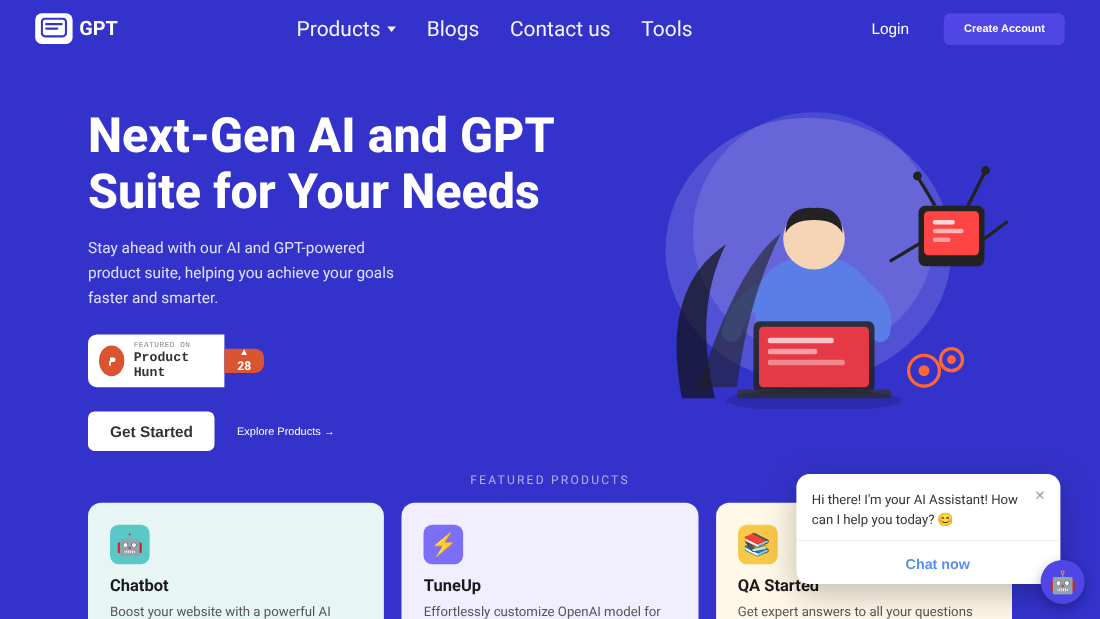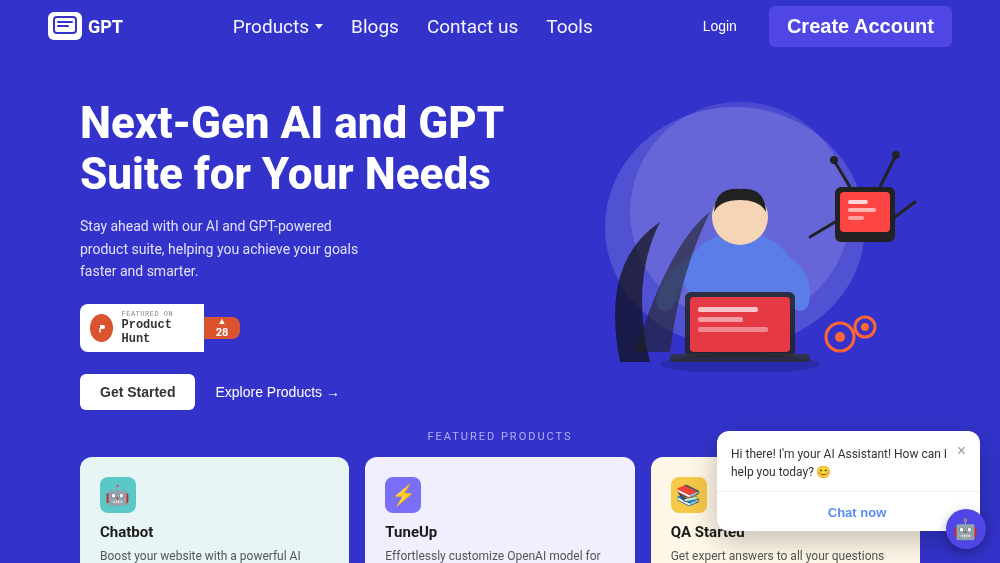--- a/index.html
+++ b/index.html
@@ -11,21 +11,21 @@
       height: 563px;
       overflow: hidden;
       position: relative;
     }
 
     
     nav {
       display: flex;
       align-items: center;
       justify-content: space-between;
-      padding: 0 48px;
+      padding: 0 32px;
       height: 52px;
       background-color: #3333cc;
       position: relative;
       z-index: 10;
     }
     .nav-logo {
       display: flex;
       align-items: center;
       gap: 6px;
     }
@@ -73,21 +73,21 @@
       border: none;
       color: white;
       font-size: 14px;
       cursor: pointer;
       font-weight: 500;
     }
     .btn-create {
       background: #4f46e5;
       border: none;
       color: white;
-      font-size: 20px;
+      font-size: 10px;
       padding: 9px 18px;
       border-radius: 6px;
       cursor: pointer;
       font-weight: 600;
     }
 
     
     .hero {
       display: flex;
       align-items: flex-start;
@@ -167,21 +167,21 @@
       padding: 10px 20px;
       border-radius: 6px;
       font-size: 14px;
       font-weight: 600;
       cursor: pointer;
     }
     .btn-explore {
       background: transparent;
       border: none;
       color: white;
-      font-size: 14px;
+      font-size: 10px;
       cursor: pointer;
       display: flex;
       align-items: center;
       gap: 6px;
     }
 
     .hero-image {
       width: 380px;
       height: 290px;
       position: relative;
@@ -243,24 +243,24 @@
       font-size: 12px;
       color: #555;
       line-height: 1.5;
       margin-bottom: 12px;
     }
 
     
     .chat-widget {
       position: absolute;
       bottom: 32px;
-      right: 20px;
+      right: 36px;
       background: white;
       border-radius: 12px;
-      width: 263px;
+      width: 240px;
       box-shadow: 0 8px 30px rgba(0,0,0,0.25);
       overflow: hidden;
     }
     .chat-header {
       display: flex;
       align-items: flex-start;
       justify-content: space-between;
       padding: 14px 14px 10px;
     }
     .chat-message-text {

